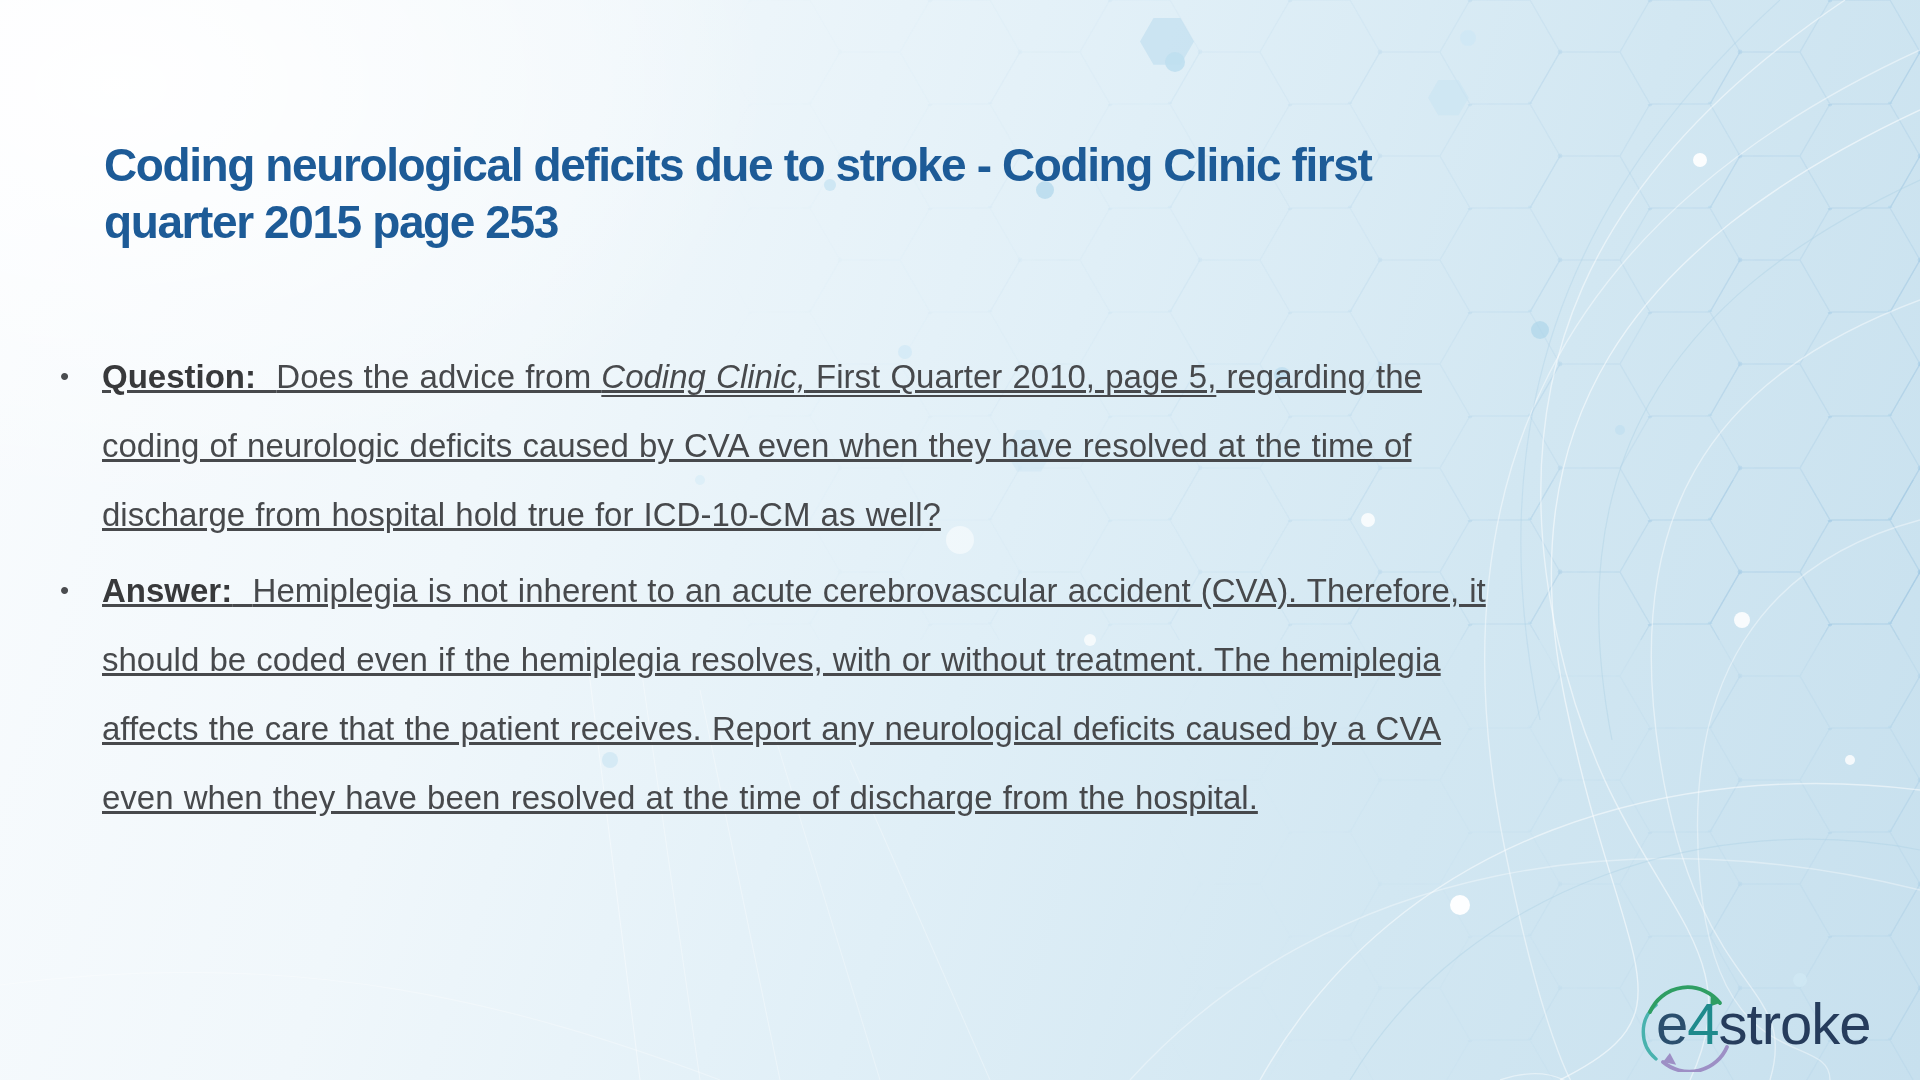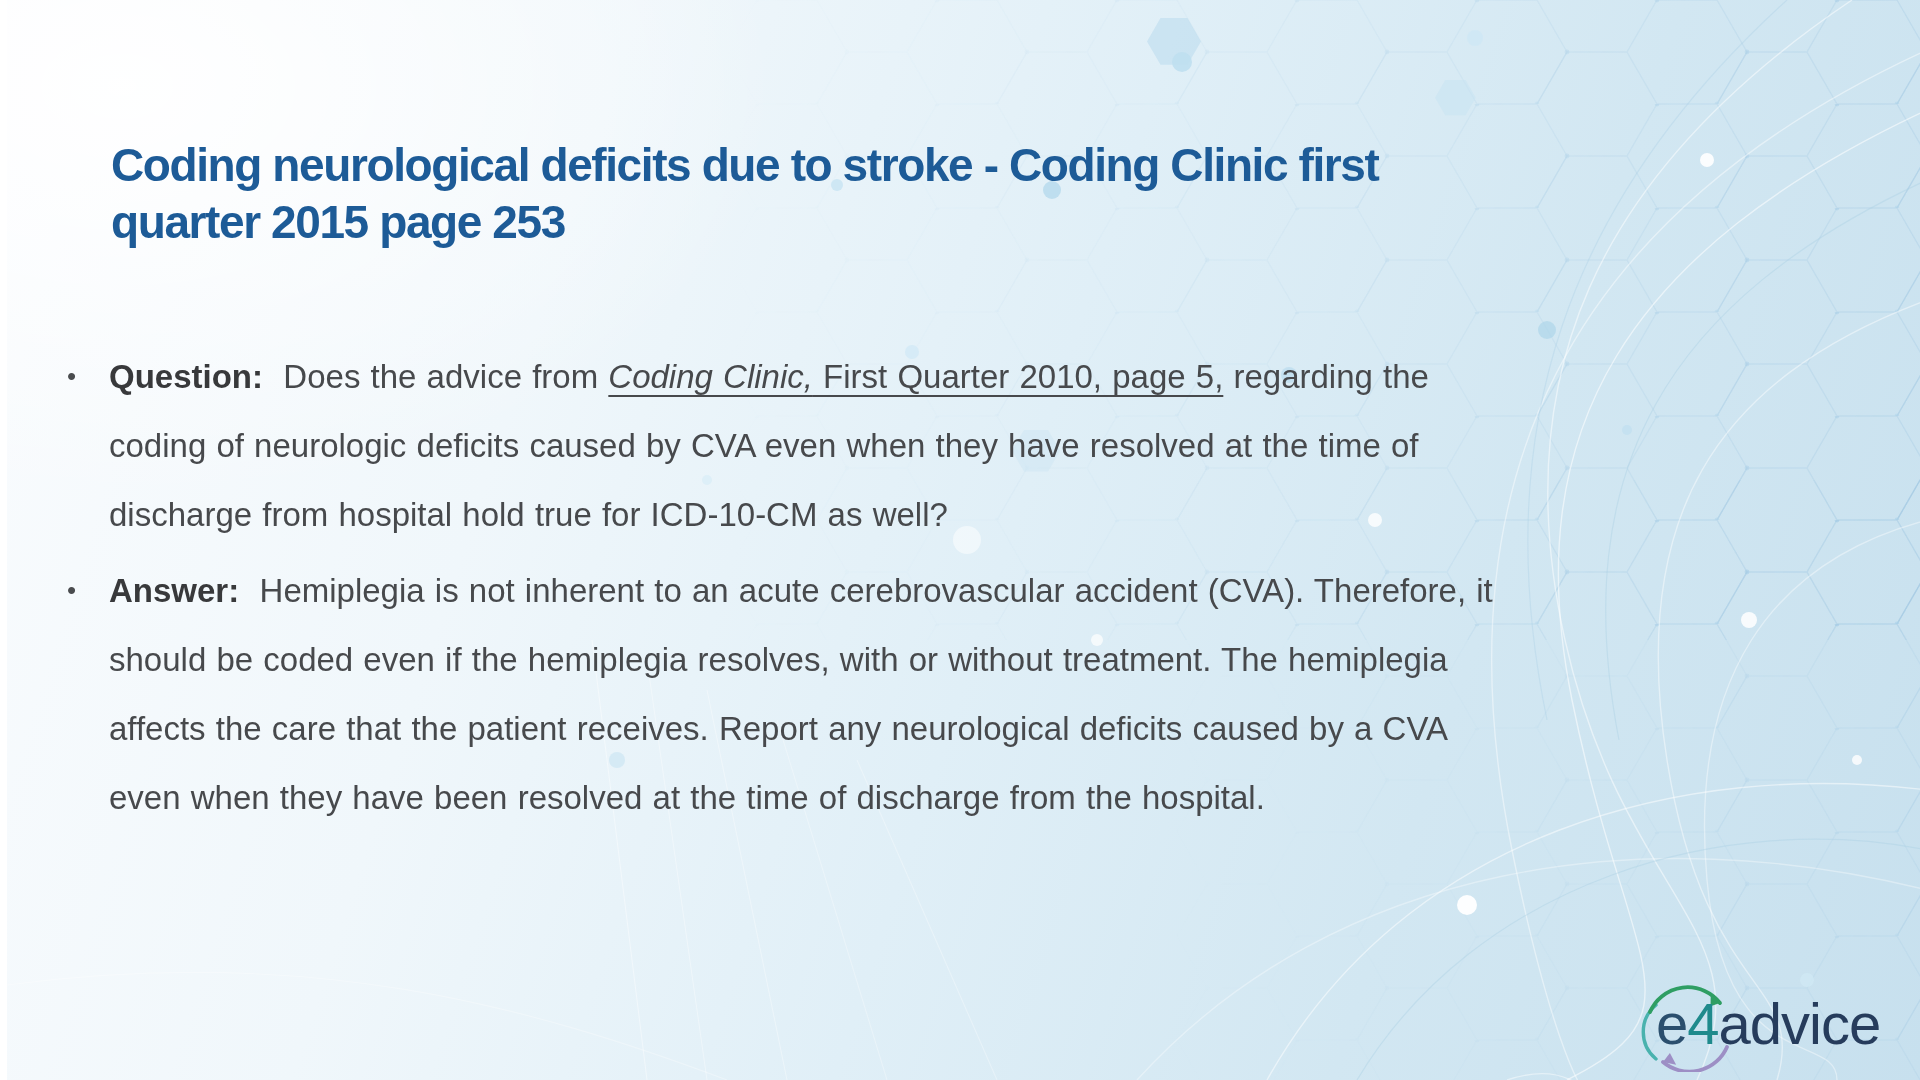--- a/index.html
+++ b/index.html
@@ -6,21 +6,20 @@
   body{
     width:1920px;height:1080px;overflow:hidden;
     font-family:"Liberation Sans", sans-serif;
     position:relative;
   }
   .slide{
     position:absolute;inset:0;
     background:
       radial-gradient(1100px 700px at 6% 8%, rgba(255,255,255,0.95) 0%, rgba(255,255,255,0) 60%),
       linear-gradient(108deg, #fafcfe 0%, #f0f7fb 28%, #e0eff7 52%, #d2e7f2 74%, #c7e0ee 100%);
-    margin-left: 7px;
   }
   .bg-decor{position:absolute;inset:0;pointer-events:none;}
   
   .title{
     position:absolute;left:104px;top:106px;width:1500px;
     color:#1d5b97;
     font-weight:bold;
     font-size:46px;
     line-height:57px;
     letter-spacing:-1.4px;
@@ -30,21 +29,21 @@
   .bullets{
     position:absolute;left:60px;top:342px;width:1460px;
     color:#47494c;
     font-size:33px;
     line-height:69px;
   }
   .bullet-item{display:flex;align-items:flex-start;margin-bottom:7px;}
   .marker{
     width:42px;flex:0 0 42px;color:#4a4c4f;font-size:26px;line-height:69px;text-align:left;
   }
-  .bullet-text{margin:0;flex:1;word-spacing:1px;}
+  .bullet-text{margin:0;flex:1;word-spacing:1px;text-decoration:underline;}
   .bullet-text strong{color:#38393b;font-weight:bold;}
   .seg-normal{font-style:normal;}
   .seg-underline{text-decoration:underline;text-underline-offset:7px;text-decoration-thickness:2px;}
   .seg-italic-underline{font-style:italic;text-decoration:underline;text-underline-offset:7px;text-decoration-thickness:2px;}
   
   .logo{position:absolute;right:26px;bottom:8px;width:264px;height:88px;}
   .logo-arcs{position:absolute;left:0;top:0;}
   .logo-text{
     position:absolute;left:26px;top:8px;
     font-size:58px;line-height:64px;font-weight:400;letter-spacing:-1px;
@@ -157,17 +156,17 @@
 
       <path d="M26,21 A35,35 0 0 0 26,75" fill="none" stroke="#49b2ae" stroke-width="3.4" stroke-linecap="round"></path>
 
       <path d="M20,28 A41,41 0 0 1 90,19" fill="none" stroke="#2f9e63" stroke-width="3.8" stroke-linecap="round"></path>
       <polygon points="90,19 78,12 82,25" fill="#2f9e63" transform="rotate(18 90 19)"></polygon>
 
       <path d="M97,63 A41,41 0 0 1 33,78" fill="none" stroke="#9d8fc5" stroke-width="3.8" stroke-linecap="round"></path>
       <polygon points="33,78 45,84 42,71" fill="#9d8fc5" transform="rotate(-15 33 78)"></polygon>
     </svg>
     <div class="logo-text">
-      <span class="logo-e">e</span><span class="logo-4">4</span><span class="logo-health">advice</span>
+      <span class="logo-e">e</span><span class="logo-4">4</span><span class="logo-health">stroke</span>
     </div>
   </div>
 
 </div>
 
 </body></html>

